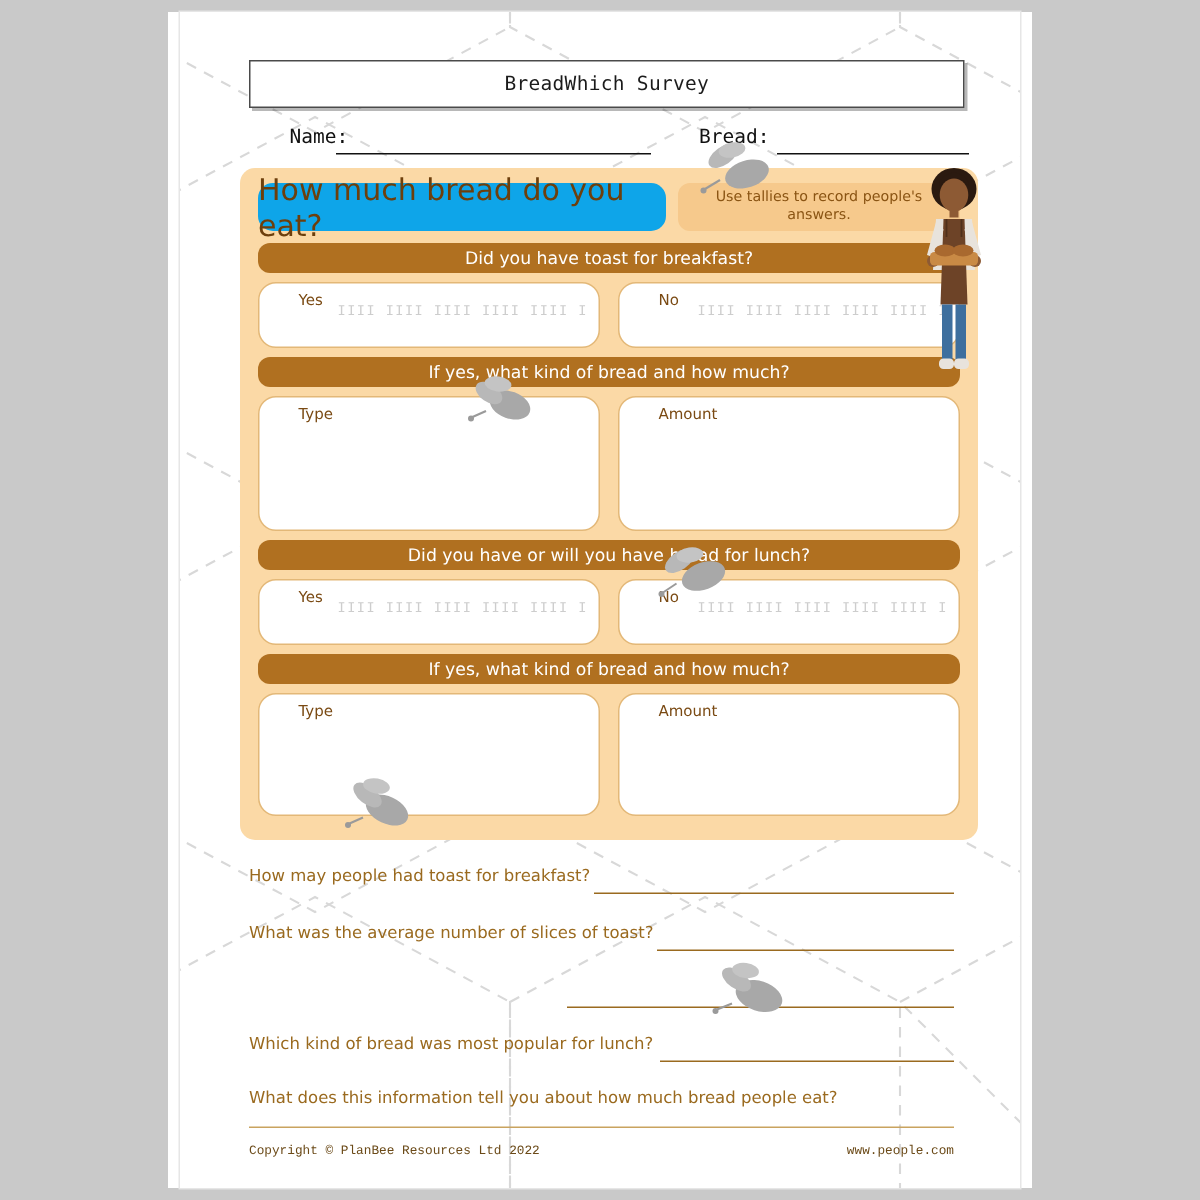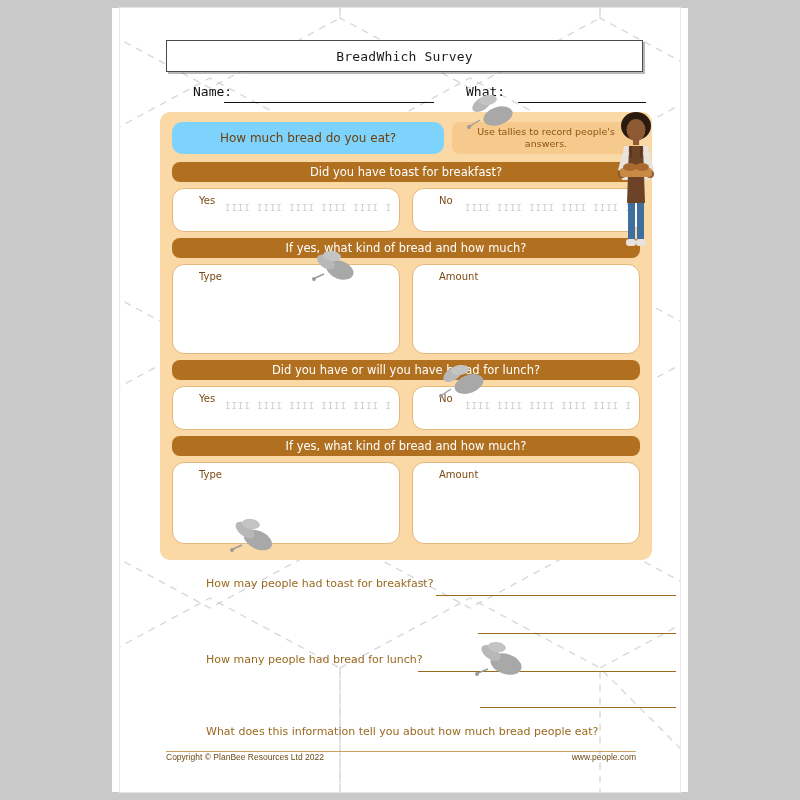--- a/index.html
+++ b/index.html
@@ -168,37 +168,36 @@
     text-align: center;
     display: flex;
     align-items: center;
     justify-content: center;
     box-sizing: border-box;
     padding: 4px 8px;
   }
 
   .title-pill {
     position: absolute;
-    background: #7dd3fc;
+    background: #0ea5e9;
     border-radius: 10px;
     color: #6d3f0c;
-    font-size: 12px;
+    font-size: 20px;
     display: flex;
     align-items: center;
     justify-content: center;
     box-sizing: border-box;
   }
 
   
   .q-row {
     position: absolute;
     left: 46px;
     width: 470px;
     height: 20px;
-    margin-left: 40px;
   }
   .q-text {
     font-family: "DejaVu Sans", sans-serif;
     font-size: 11px;
     color: #9a6a1f;
     white-space: nowrap;
     position: absolute;
     left: 0;
     top: 1px;
   }
@@ -214,23 +213,24 @@
   #footer {
     position: absolute;
     left: 46px;
     top: 744px;
     width: 470px;
     display: flex;
     justify-content: space-between;
     align-items: center;
   }
   .foot-text {
-    font-family: Liberation Sans, sans-serif;
+    font-family: Liberation Mono, monospace;
     font-size: 8.5px;
     color: #6b4a18;
+    margin-top: 10px;
   }
   .foot-rule {
     position: absolute;
     left: 46px;
     top: 742px;
     width: 470px;
     border-bottom: 1px solid #c9a35f;
     height: 1px;
   }
 
@@ -279,21 +279,21 @@
     <div id="content">
 
       <div class="hdr-row">
         <span class="hdr-text">Bread</span>
         <span class="hdr-text">Which Survey</span>
       </div>
 
       <div class="namedate">
         <span class="nd-label" style="left:0;margin-left:27px;">Name:</span>
         <span class="nd-line" style="left:58px; width:210px;"></span>
-        <span class="nd-label" style="left:300px;">What:</span>
+        <span class="nd-label" style="left:300px;">Bread:</span>
         <span class="nd-line" style="left:352px; width:128px;"></span>
       </div>
 
       <div id="panel">
 
         <div class="title-pill" style="left:12px; top:10px; width:272px; height:32px;">How much bread do you eat?</div>
 
         <div class="note-box" style="left:292px; top:10px; width:188px; height:32px;">Use tallies to record people's answers.</div>
 
         <div class="bar" style="left:12px; top:50px; width:468px; height:20px;">Did you have toast for breakfast?</div>
@@ -335,27 +335,28 @@
         <div class="tallybox" style="left:252px; top:350px; width:228px; height:82px;">
           <span class="bx-label">Amount</span>
         </div>
       </div>
 
       <div class="q-row" style="top:568px;">
         <span class="q-text">How may people had toast for breakfast?</span>
         <span class="q-line" style="width:240px;"></span>
       </div>
       <div class="q-row" style="top:606px;">
+        <span class="q-text">What was the average number of slices of toast?</span>
         <span class="q-line" style="width:198px;"></span>
       </div>
       <div class="q-row" style="top:644px;">
-        <span class="q-text">How many people had bread for lunch?</span>
         <span class="q-line" style="width:258px;"></span>
       </div>
       <div class="q-row" style="top:680px;">
+        <span class="q-text">Which kind of bread was most popular for lunch?</span>
         <span class="q-line" style="width:196px;"></span>
       </div>
       <div class="q-row" style="top:716px;">
         <span class="q-text">What does this information tell you about how much bread people eat?</span>
       </div>
 
       <div class="foot-rule"></div>
       <div id="footer">
         <span class="foot-text">Copyright © PlanBee Resources Ltd 2022</span>
         <span class="foot-text">www.people.com</span>

